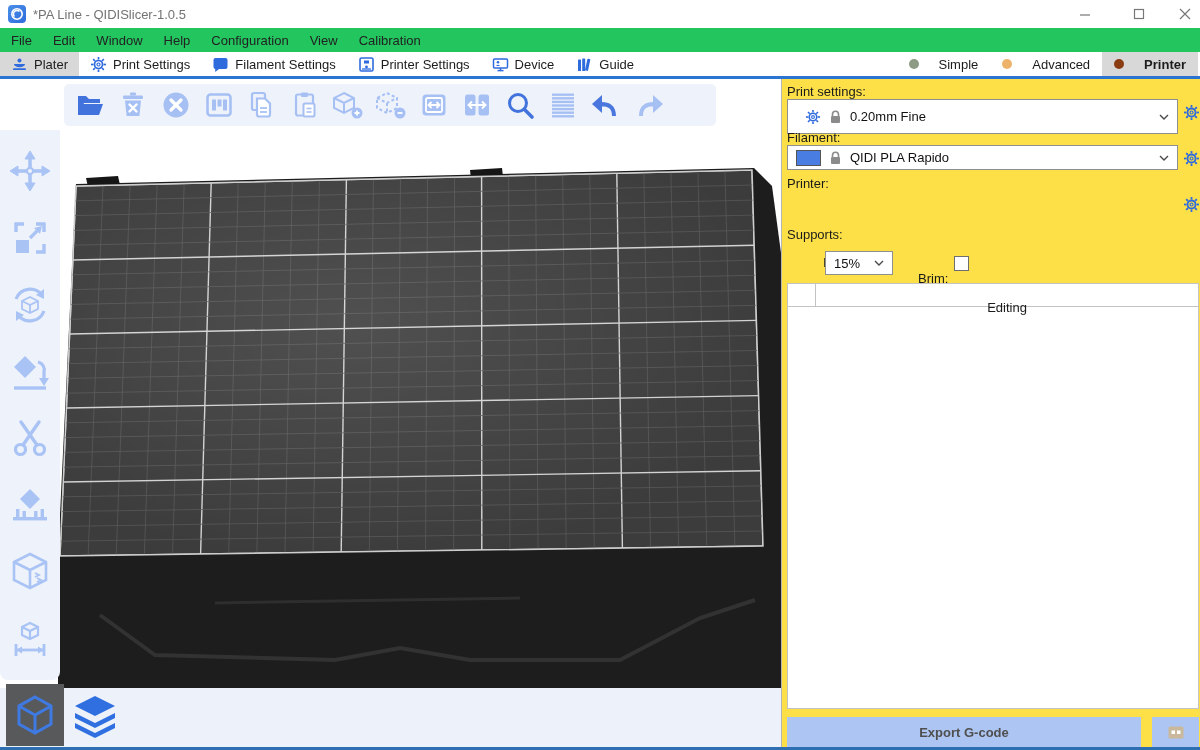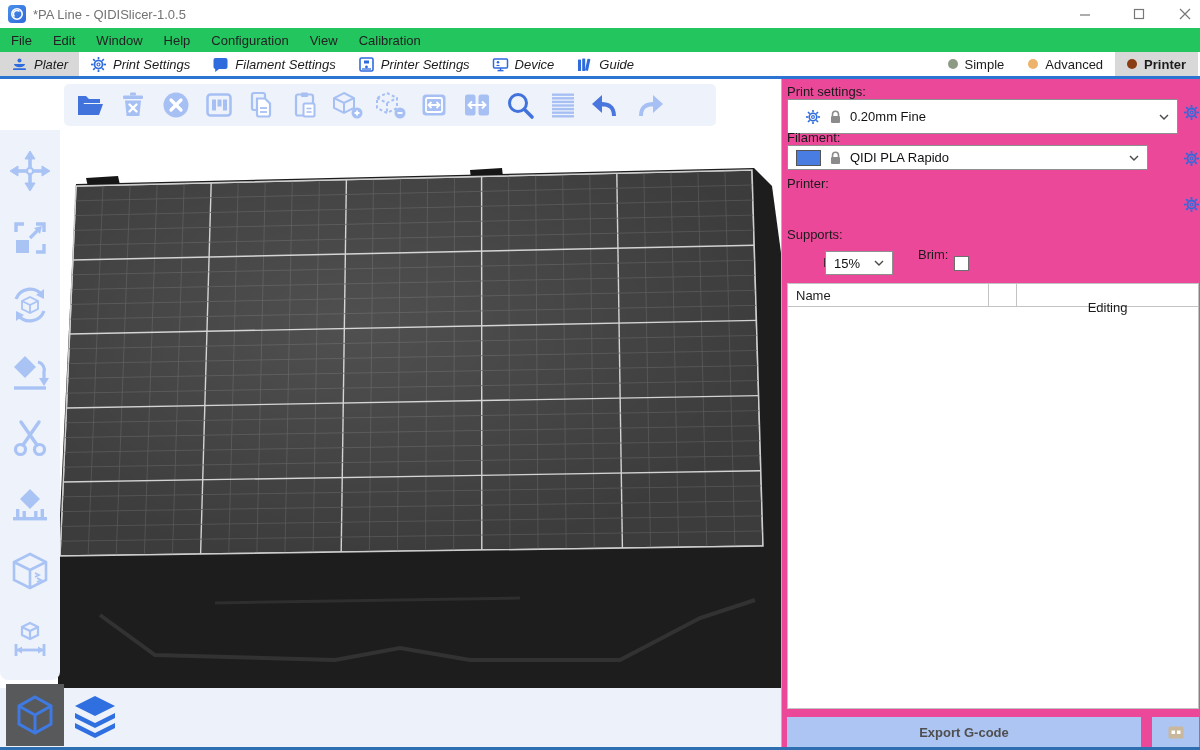--- a/index.html
+++ b/index.html
@@ -9,44 +9,44 @@
   
   #titlebar{left:0;top:0;width:1200px;height:28px;background:#fff;}
   #appicon{left:8px;top:5px;width:18px;height:18px;border-radius:4px;
            background:linear-gradient(135deg,#4a90e8,#2f6bdd);}
   #title{left:33px;top:7px;color:#737373;font-size:13px;}
   .winbtn{top:0;width:46px;height:28px;display:flex;align-items:center;justify-content:center;cursor:default;}
   
   #menubar{left:0;top:28px;width:1200px;height:24px;background:#22c55e;display:flex;align-items:center;padding-left:8px;box-sizing:border-box;gap:15px;}
   .menu-item{color:#222;padding:2px 3px;}
   
-  #tabbar{left:0;top:52px;width:1200px;height:24px;background:#fff;display:flex;align-items:stretch;font-style:italic;}
+  #tabbar{left:0;top:52px;width:1200px;height:24px;background:#fff;display:flex;align-items:stretch;}
   .tab{display:flex;align-items:center;gap:6px;padding:0 11px;white-space:nowrap;}
   .tab.selected{background:#d8d8d8;}
   #tabunderline{left:0;top:76px;width:1200px;height:3px;background:#2b74d2;}
   #modes{position:absolute;right:2px;top:52px;height:24px;display:flex;align-items:stretch;}
-  .mode{display:flex;align-items:center;gap:7px;padding:0 12px;}
+  .mode{display:flex;align-items:center;gap:20px;padding:0 12px;}
   .mode.selected{background:#d8d8d8;font-weight:bold;}
   .dot{width:10px;height:10px;border-radius:50%;}
   
   #viewport{left:0;top:79px;width:781px;height:668px;background:#fff;overflow:hidden;}
   #toolbar{left:64px;top:5px;width:652px;height:42px;background:#eef2fb;border-radius:5px;
            display:flex;align-items:center;gap:11px;padding:0 10px;box-sizing:border-box;}
   .tbtn{width:32px;height:32px;display:flex;align-items:center;justify-content:center;}
   #gizmobar{left:0;top:51px;width:60px;height:550px;background:#eef2fb;border-radius:0 0 8px 8px;
             display:flex;flex-direction:column;align-items:center;justify-content:space-around;padding:8px 0;box-sizing:border-box;}
   .gbtn{width:46px;height:46px;display:flex;align-items:center;justify-content:center;}
   #bottombar{left:0;top:609px;width:781px;height:59px;background:#edf1fa;}
   #btn-3dview{left:6px;top:-4px;width:58px;height:62px;background:#58595b;display:flex;align-items:center;justify-content:center;}
   #btn-preview{left:68px;top:2px;width:54px;height:56px;display:flex;align-items:center;justify-content:center;}
   
   #vdivider{left:781px;top:79px;width:1px;height:668px;background:#b5b5b5;}
   #bottomline{left:0;top:747px;width:1200px;height:3px;background:#2d6fb0;}
   
-  #panel{left:782px;top:79px;width:418px;height:668px;background:#ec4899;}
+  #panel{left:782px;top:79px;width:418px;height:668px;background:#fde047;}
   .plabel{color:#1a1a1a;font-size:13px;}
   .pselect{background:#fff;border:1px solid #8f8f8f;display:flex;align-items:center;box-sizing:border-box;gap:8px;padding:0 8px;}
   .pselect .val{flex:1;color:#111;}
   .gearbtn{width:18px;height:18px;display:flex;align-items:center;justify-content:center;}
   .swatch{width:25px;height:16px;background:#4a7de2;border:1px solid #555;box-sizing:border-box;}
   #objtable-header{display:flex;border:1px solid #c3c3c3;box-sizing:border-box;height:24px;background:#fff;}
   #objtable-header .c1{width:201px;border-right:1px solid #c3c3c3;display:flex;align-items:center;padding-left:8px;box-sizing:border-box;}
   #objtable-header .c2{width:27px;border-right:1px solid #c3c3c3;}
   #objtable-header .c3{flex:1;display:flex;align-items:center;justify-content:center;margin-top:23px;}
   #objtable-body{border:1px solid #c3c3c3;border-top:none;box-sizing:border-box;background:#fff;}
@@ -498,21 +498,21 @@
           <line x1="13.5" y1="8.5" x2="16" y2="8.5"></line>
         <line x1="3.2" y1="3.2" x2="5" y2="5"></line>
           <line x1="12" y1="12" x2="13.8" y2="13.8"></line>
         <line x1="13.8" y1="3.2" x2="12" y2="5"></line>
           <line x1="5" y1="12" x2="3.2" y2="13.8"></line>
       </g>
     </svg>
   </div>
 
   <div class="abs plabel" style="left:5px;top:51px;">Filament:</div>
-  <div class="abs pselect" style="left:5px;top:66px;width:361px;height:25px;">
+  <div class="abs pselect" style="left:5px;top:66px;width:391px;height:25px;">
     <span class="swatch"></span>
     <span>
       <svg width="13" height="14" viewBox="0 0 13 14">
         <path d="M3.5 6 V4.3 a3 3 0 0 1 6 0 V6" fill="none" stroke="#8b8b8b" stroke-width="1.6"></path>
         <rect x="2" y="6" width="9" height="7" rx="1" fill="#8b8b8b"></rect>
       </svg>
     </span>
     <span class="val">QIDI PLA Rapido</span>
     <span>
       <svg width="10" height="6" viewBox="0 0 10 6">
@@ -559,26 +559,25 @@
 
   <div class="abs plabel" style="left:5px;top:172px;line-height:24px;margin-left:36px;">Infill:</div>
   <div class="abs pselect" style="left:43px;top:172px;width:68px;height:24px;">
     <span class="val">15%</span>
     <span>
       <svg width="10" height="6" viewBox="0 0 10 6">
           <polyline points="1,1 5,5 9,1" fill="none" stroke="#4a4a4a" stroke-width="1.4"></polyline>
         </svg>
     </span>
   </div>
-  <div class="abs plabel" style="left:136px;top:164px;line-height:24px;">Brim:</div>
+  <div class="abs plabel" style="left:136px;top:188px;line-height:24px;">Brim:</div>
   <div class="abs chk" style="left:172px;top:177px;"></div>
 
   <div class="abs" style="left:5px;top:204px;width:412px;">
     <div id="objtable-header">
-      <div class="c1">Name</div>
       <div class="c2"></div>
       <div class="c3">Editing</div>
     </div>
     <div id="objtable-body" style="height:402px;"></div>
   </div>
 
   <div class="abs" id="export-btn" style="left:5px;top:638px;width:354px;height:30px;">Export G-code</div>
   <div class="abs" id="export-sd-btn" style="left:370px;top:638px;width:47px;height:30px;">
     <span>
       <svg width="16" height="13" viewBox="0 0 16 13">

